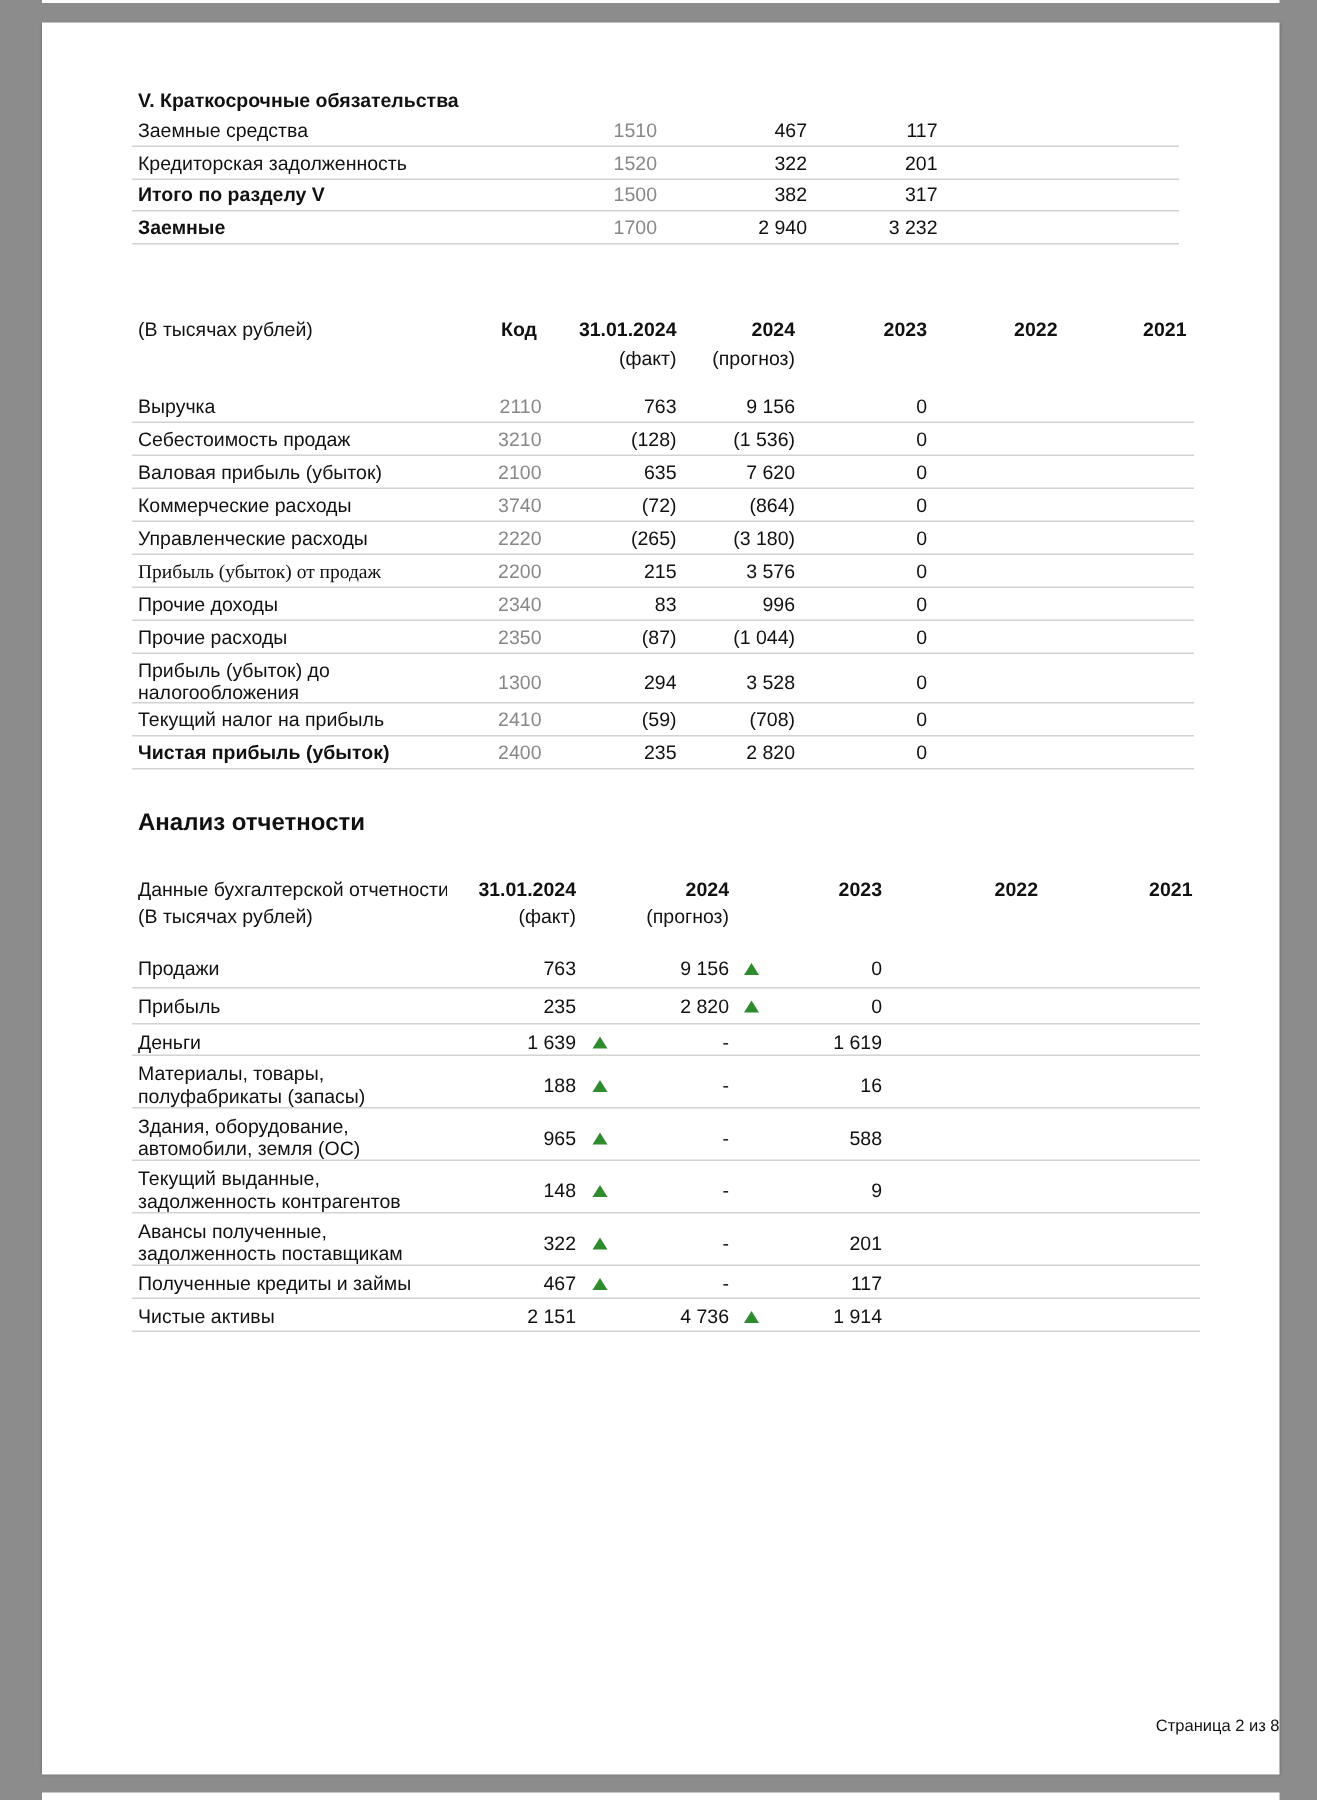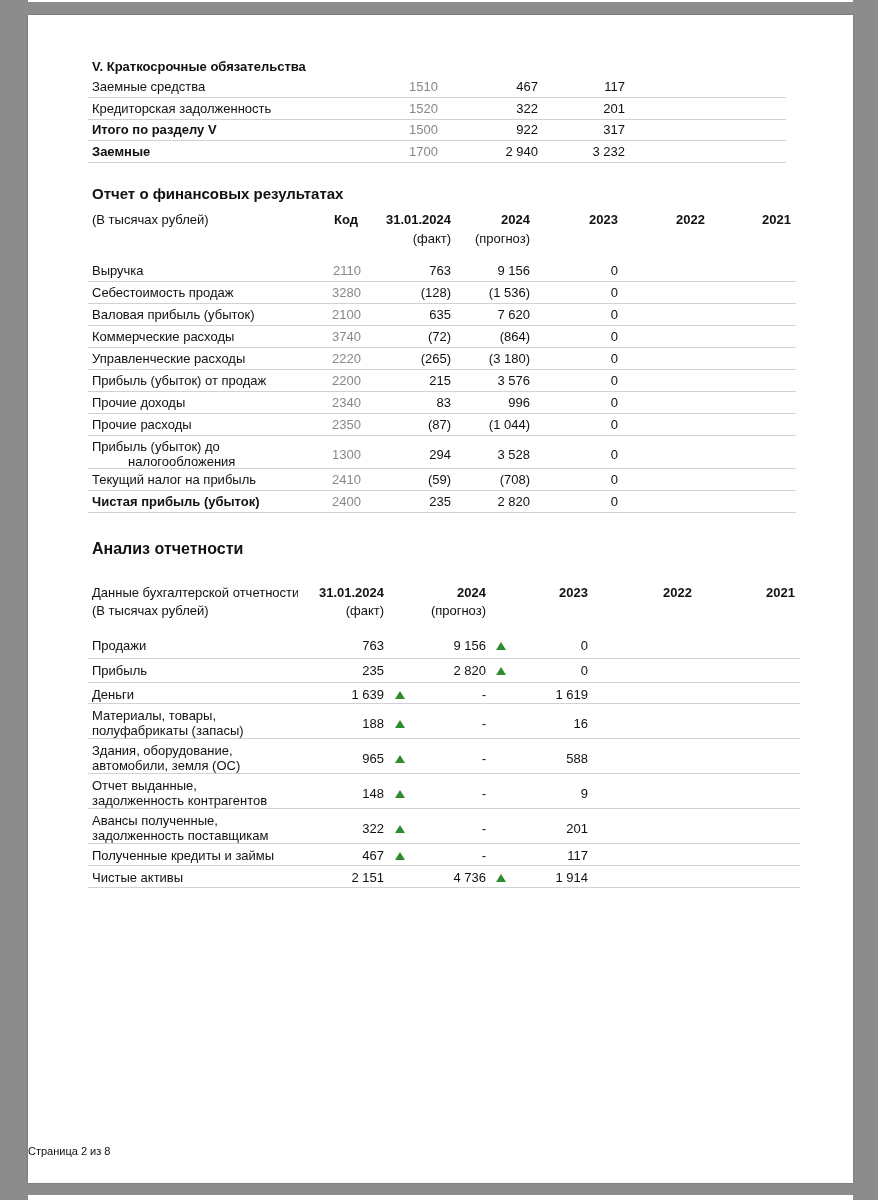--- a/index.html
+++ b/index.html
@@ -14,21 +14,21 @@
     box-shadow:0 0 2px rgba(0,0,0,0.25);
   }
   .abs { position:absolute; white-space:nowrap; font-size:13px; }
   .bold { font-weight:bold; }
   .code { color:#888; }
   .r { text-align:right; }
   .line { position:absolute; height:1px; background:#d2d2d2; }
   h2 { margin:0; position:absolute; font-size:15px; font-weight:bold; }
   h2.big { font-size:16px; }
   .tri { position:absolute; width:0; height:0; border-left:5px solid transparent; border-right:5px solid transparent; border-bottom:8px solid #2e8b2e; }
-  .footer { position:absolute; font-size:11px; left:0; width:825px; text-align:left; }
+  .footer { position:absolute; font-size:11px; left:0; width:825px; text-align:right; }
 </style>
 </head>
 <body>
 
 <div class="prev-page"></div>
 <div class="next-page"></div>
 
 <div class="page" id="page">
 
   <div class="abs bold" style="left:64px;top:44px;">V. Краткосрочные обязательства</div>
@@ -38,51 +38,50 @@
       <div class="abs r" style="left:440px;width:70px;top:64px;">467</div>
       <div class="abs r" style="left:530px;width:67px;top:64px;">117</div>
       <div class="line" style="left:60px;width:698px;top:82px;"></div>
       <div class="abs" style="left:64px;top:86px;">Кредиторская задолженность</div>
       <div class="abs code r" style="left:370px;width:40px;top:86px;">1520</div>
       <div class="abs r" style="left:440px;width:70px;top:86px;">322</div>
       <div class="abs r" style="left:530px;width:67px;top:86px;">201</div>
       <div class="line" style="left:60px;width:698px;top:104px;"></div>
       <div class="abs bold" style="left:64px;top:107px;text-align:center;">Итого по разделу V</div>
       <div class="abs code r" style="left:370px;width:40px;top:107px;">1500</div>
-      <div class="abs r" style="left:440px;width:70px;top:107px;">922</div>
+      <div class="abs r" style="left:440px;width:70px;top:107px;">382</div>
       <div class="abs r" style="left:530px;width:67px;top:107px;">317</div>
       <div class="line" style="left:60px;width:698px;top:125px;"></div>
       <div class="abs bold" style="left:64px;top:129px;">Заемные</div>
       <div class="abs code r" style="left:370px;width:40px;top:129px;">1700</div>
       <div class="abs r" style="left:440px;width:70px;top:129px;">2 940</div>
       <div class="abs r" style="left:530px;width:67px;top:129px;">3 232</div>
       <div class="line" style="left:60px;width:698px;top:147px;"></div>
     </div>
 
-  <h2 style="left:64px;top:170px;">Отчет о финансовых результатах</h2>
   <div>
     <div class="abs" style="left:64px;top:197px;">(В тысячах рублей)</div>
     <div class="abs bold r" style="left:290px;width:40px;top:197px;">Код</div>
     <div class="abs bold r" style="left:333px;width:90px;top:197px;">31.01.2024</div>
     <div class="abs r" style="left:333px;width:90px;top:216px;">(факт)</div>
     <div class="abs bold r" style="left:430px;width:72px;top:197px;">2024</div>
     <div class="abs r" style="left:430px;width:72px;top:216px;">(прогноз)</div>
     <div class="abs bold r" style="left:540px;width:50px;top:197px;">2023</div>
     <div class="abs bold r" style="left:627px;width:50px;top:197px;">2022</div>
     <div class="abs bold r" style="left:713px;width:50px;top:197px;">2021</div>
   </div>
   <div id="pnl-rows">
       <div class="abs" style="left:64px;top:248px;">Выручка</div>
       <div class="abs code r" style="left:290px;width:43px;top:248px;">2110</div>
       <div class="abs r" style="left:343px;width:80px;top:248px;">763</div>
       <div class="abs r" style="left:420px;width:82px;top:248px;">9 156</div>
       <div class="abs r" style="left:540px;width:50px;top:248px;">0</div>
       <div class="line" style="left:60px;width:708px;top:266px;"></div>
       <div class="abs" style="left:64px;top:270px;">Себестоимость продаж</div>
-      <div class="abs code r" style="left:290px;width:43px;top:270px;">3280</div>
+      <div class="abs code r" style="left:290px;width:43px;top:270px;">3210</div>
       <div class="abs r" style="left:343px;width:80px;top:270px;">(128)</div>
       <div class="abs r" style="left:420px;width:82px;top:270px;">(1 536)</div>
       <div class="abs r" style="left:540px;width:50px;top:270px;">0</div>
       <div class="line" style="left:60px;width:708px;top:288px;"></div>
       <div class="abs" style="left:64px;top:292px;">Валовая прибыль (убыток)</div>
       <div class="abs code r" style="left:290px;width:43px;top:292px;">2100</div>
       <div class="abs r" style="left:343px;width:80px;top:292px;">635</div>
       <div class="abs r" style="left:420px;width:82px;top:292px;">7 620</div>
       <div class="abs r" style="left:540px;width:50px;top:292px;">0</div>
       <div class="line" style="left:60px;width:708px;top:310px;"></div>
@@ -91,40 +90,40 @@
       <div class="abs r" style="left:343px;width:80px;top:314px;">(72)</div>
       <div class="abs r" style="left:420px;width:82px;top:314px;">(864)</div>
       <div class="abs r" style="left:540px;width:50px;top:314px;">0</div>
       <div class="line" style="left:60px;width:708px;top:332px;"></div>
       <div class="abs" style="left:64px;top:336px;">Управленческие расходы</div>
       <div class="abs code r" style="left:290px;width:43px;top:336px;">2220</div>
       <div class="abs r" style="left:343px;width:80px;top:336px;">(265)</div>
       <div class="abs r" style="left:420px;width:82px;top:336px;">(3 180)</div>
       <div class="abs r" style="left:540px;width:50px;top:336px;">0</div>
       <div class="line" style="left:60px;width:708px;top:354px;"></div>
-      <div class="abs" style="left:64px;top:358px;">Прибыль (убыток) от продаж</div>
+      <div class="abs" style="left:64px;top:358px;font-family:Liberation Serif, serif;">Прибыль (убыток) от продаж</div>
       <div class="abs code r" style="left:290px;width:43px;top:358px;">2200</div>
       <div class="abs r" style="left:343px;width:80px;top:358px;">215</div>
       <div class="abs r" style="left:420px;width:82px;top:358px;">3 576</div>
       <div class="abs r" style="left:540px;width:50px;top:358px;">0</div>
       <div class="line" style="left:60px;width:708px;top:376px;"></div>
       <div class="abs" style="left:64px;top:380px;">Прочие доходы</div>
       <div class="abs code r" style="left:290px;width:43px;top:380px;">2340</div>
       <div class="abs r" style="left:343px;width:80px;top:380px;">83</div>
       <div class="abs r" style="left:420px;width:82px;top:380px;">996</div>
       <div class="abs r" style="left:540px;width:50px;top:380px;">0</div>
       <div class="line" style="left:60px;width:708px;top:398px;"></div>
       <div class="abs" style="left:64px;top:402px;">Прочие расходы</div>
       <div class="abs code r" style="left:290px;width:43px;top:402px;">2350</div>
       <div class="abs r" style="left:343px;width:80px;top:402px;">(87)</div>
       <div class="abs r" style="left:420px;width:82px;top:402px;">(1 044)</div>
       <div class="abs r" style="left:540px;width:50px;top:402px;">0</div>
       <div class="line" style="left:60px;width:708px;top:420px;"></div>
       <div class="abs" style="left:64px;top:424px;">Прибыль (убыток) до</div>
-      <div class="abs" style="left:64px;top:439px;margin-left:36px;">налогообложения</div>
+      <div class="abs" style="left:64px;top:439px;">налогообложения</div>
       <div class="abs code r" style="left:290px;width:43px;top:432px;">1300</div>
       <div class="abs r" style="left:343px;width:80px;top:432px;">294</div>
       <div class="abs r" style="left:420px;width:82px;top:432px;">3 528</div>
       <div class="abs r" style="left:540px;width:50px;top:432px;">0</div>
       <div class="line" style="left:60px;width:708px;top:453px;"></div>
       <div class="abs" style="left:64px;top:457px;">Текущий налог на прибыль</div>
       <div class="abs code r" style="left:290px;width:43px;top:457px;">2410</div>
       <div class="abs r" style="left:343px;width:80px;top:457px;">(59)</div>
       <div class="abs r" style="left:420px;width:82px;top:457px;">(708)</div>
       <div class="abs r" style="left:540px;width:50px;top:457px;">0</div>
@@ -175,21 +174,21 @@
       <div class="abs r" style="left:380px;width:78px;top:701px;">-</div>
       <div class="abs r" style="left:510px;width:50px;top:701px;">16</div>
       <div class="line" style="left:60px;width:712px;top:723px;"></div>
       <div class="abs" style="left:64px;top:728px;">Здания, оборудование,</div>
       <div class="abs" style="left:64px;top:743px;">автомобили, земля (ОС)</div>
       <div class="abs r" style="left:280px;width:76px;top:736px;">965</div>
       <div class="tri" style="left:367px;top:740px;border-bottom-color:#2e8b2e;"></div>
       <div class="abs r" style="left:380px;width:78px;top:736px;">-</div>
       <div class="abs r" style="left:510px;width:50px;top:736px;">588</div>
       <div class="line" style="left:60px;width:712px;top:758px;"></div>
-      <div class="abs" style="left:64px;top:763px;">Отчет выданные,</div>
+      <div class="abs" style="left:64px;top:763px;">Текущий выданные,</div>
       <div class="abs" style="left:64px;top:778px;">задолженность контрагентов</div>
       <div class="abs r" style="left:280px;width:76px;top:771px;">148</div>
       <div class="tri" style="left:367px;top:775px;border-bottom-color:#2e8b2e;"></div>
       <div class="abs r" style="left:380px;width:78px;top:771px;">-</div>
       <div class="abs r" style="left:510px;width:50px;top:771px;">9</div>
       <div class="line" style="left:60px;width:712px;top:793px;"></div>
       <div class="abs" style="left:64px;top:798px;">Авансы полученные,</div>
       <div class="abs" style="left:64px;top:813px;">задолженность поставщикам</div>
       <div class="abs r" style="left:280px;width:76px;top:806px;">322</div>
       <div class="tri" style="left:367px;top:810px;border-bottom-color:#2e8b2e;"></div>

